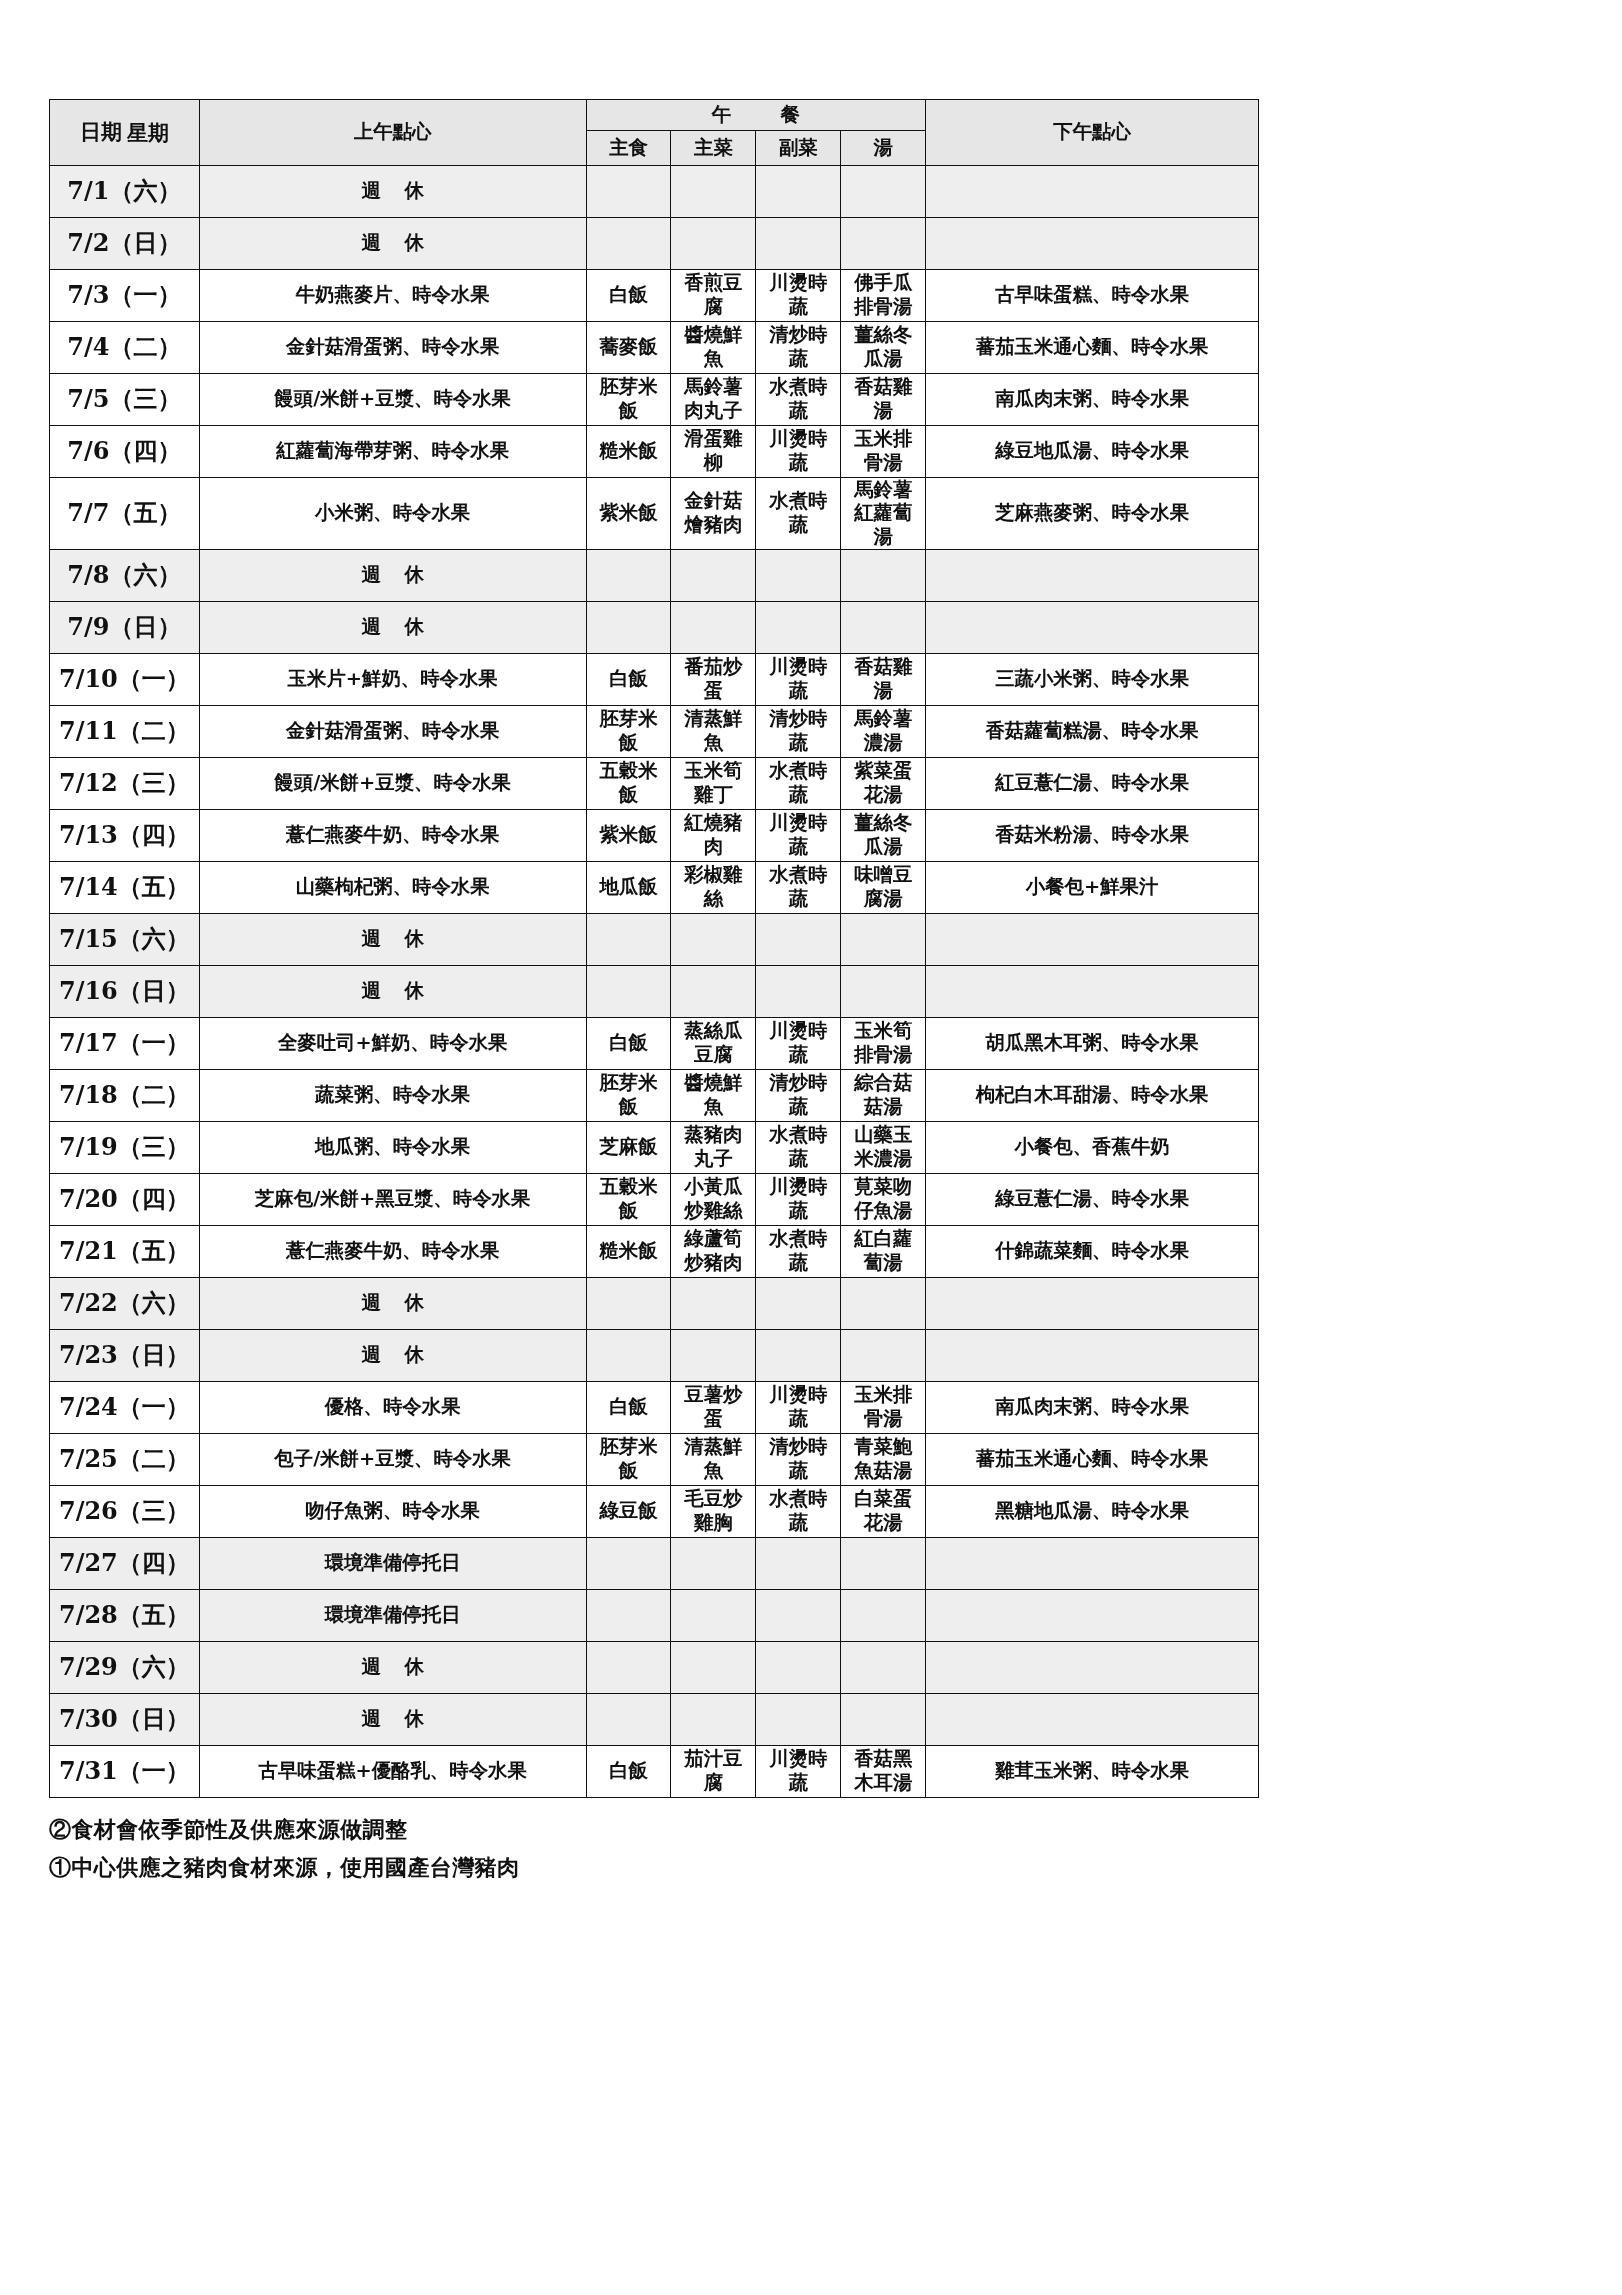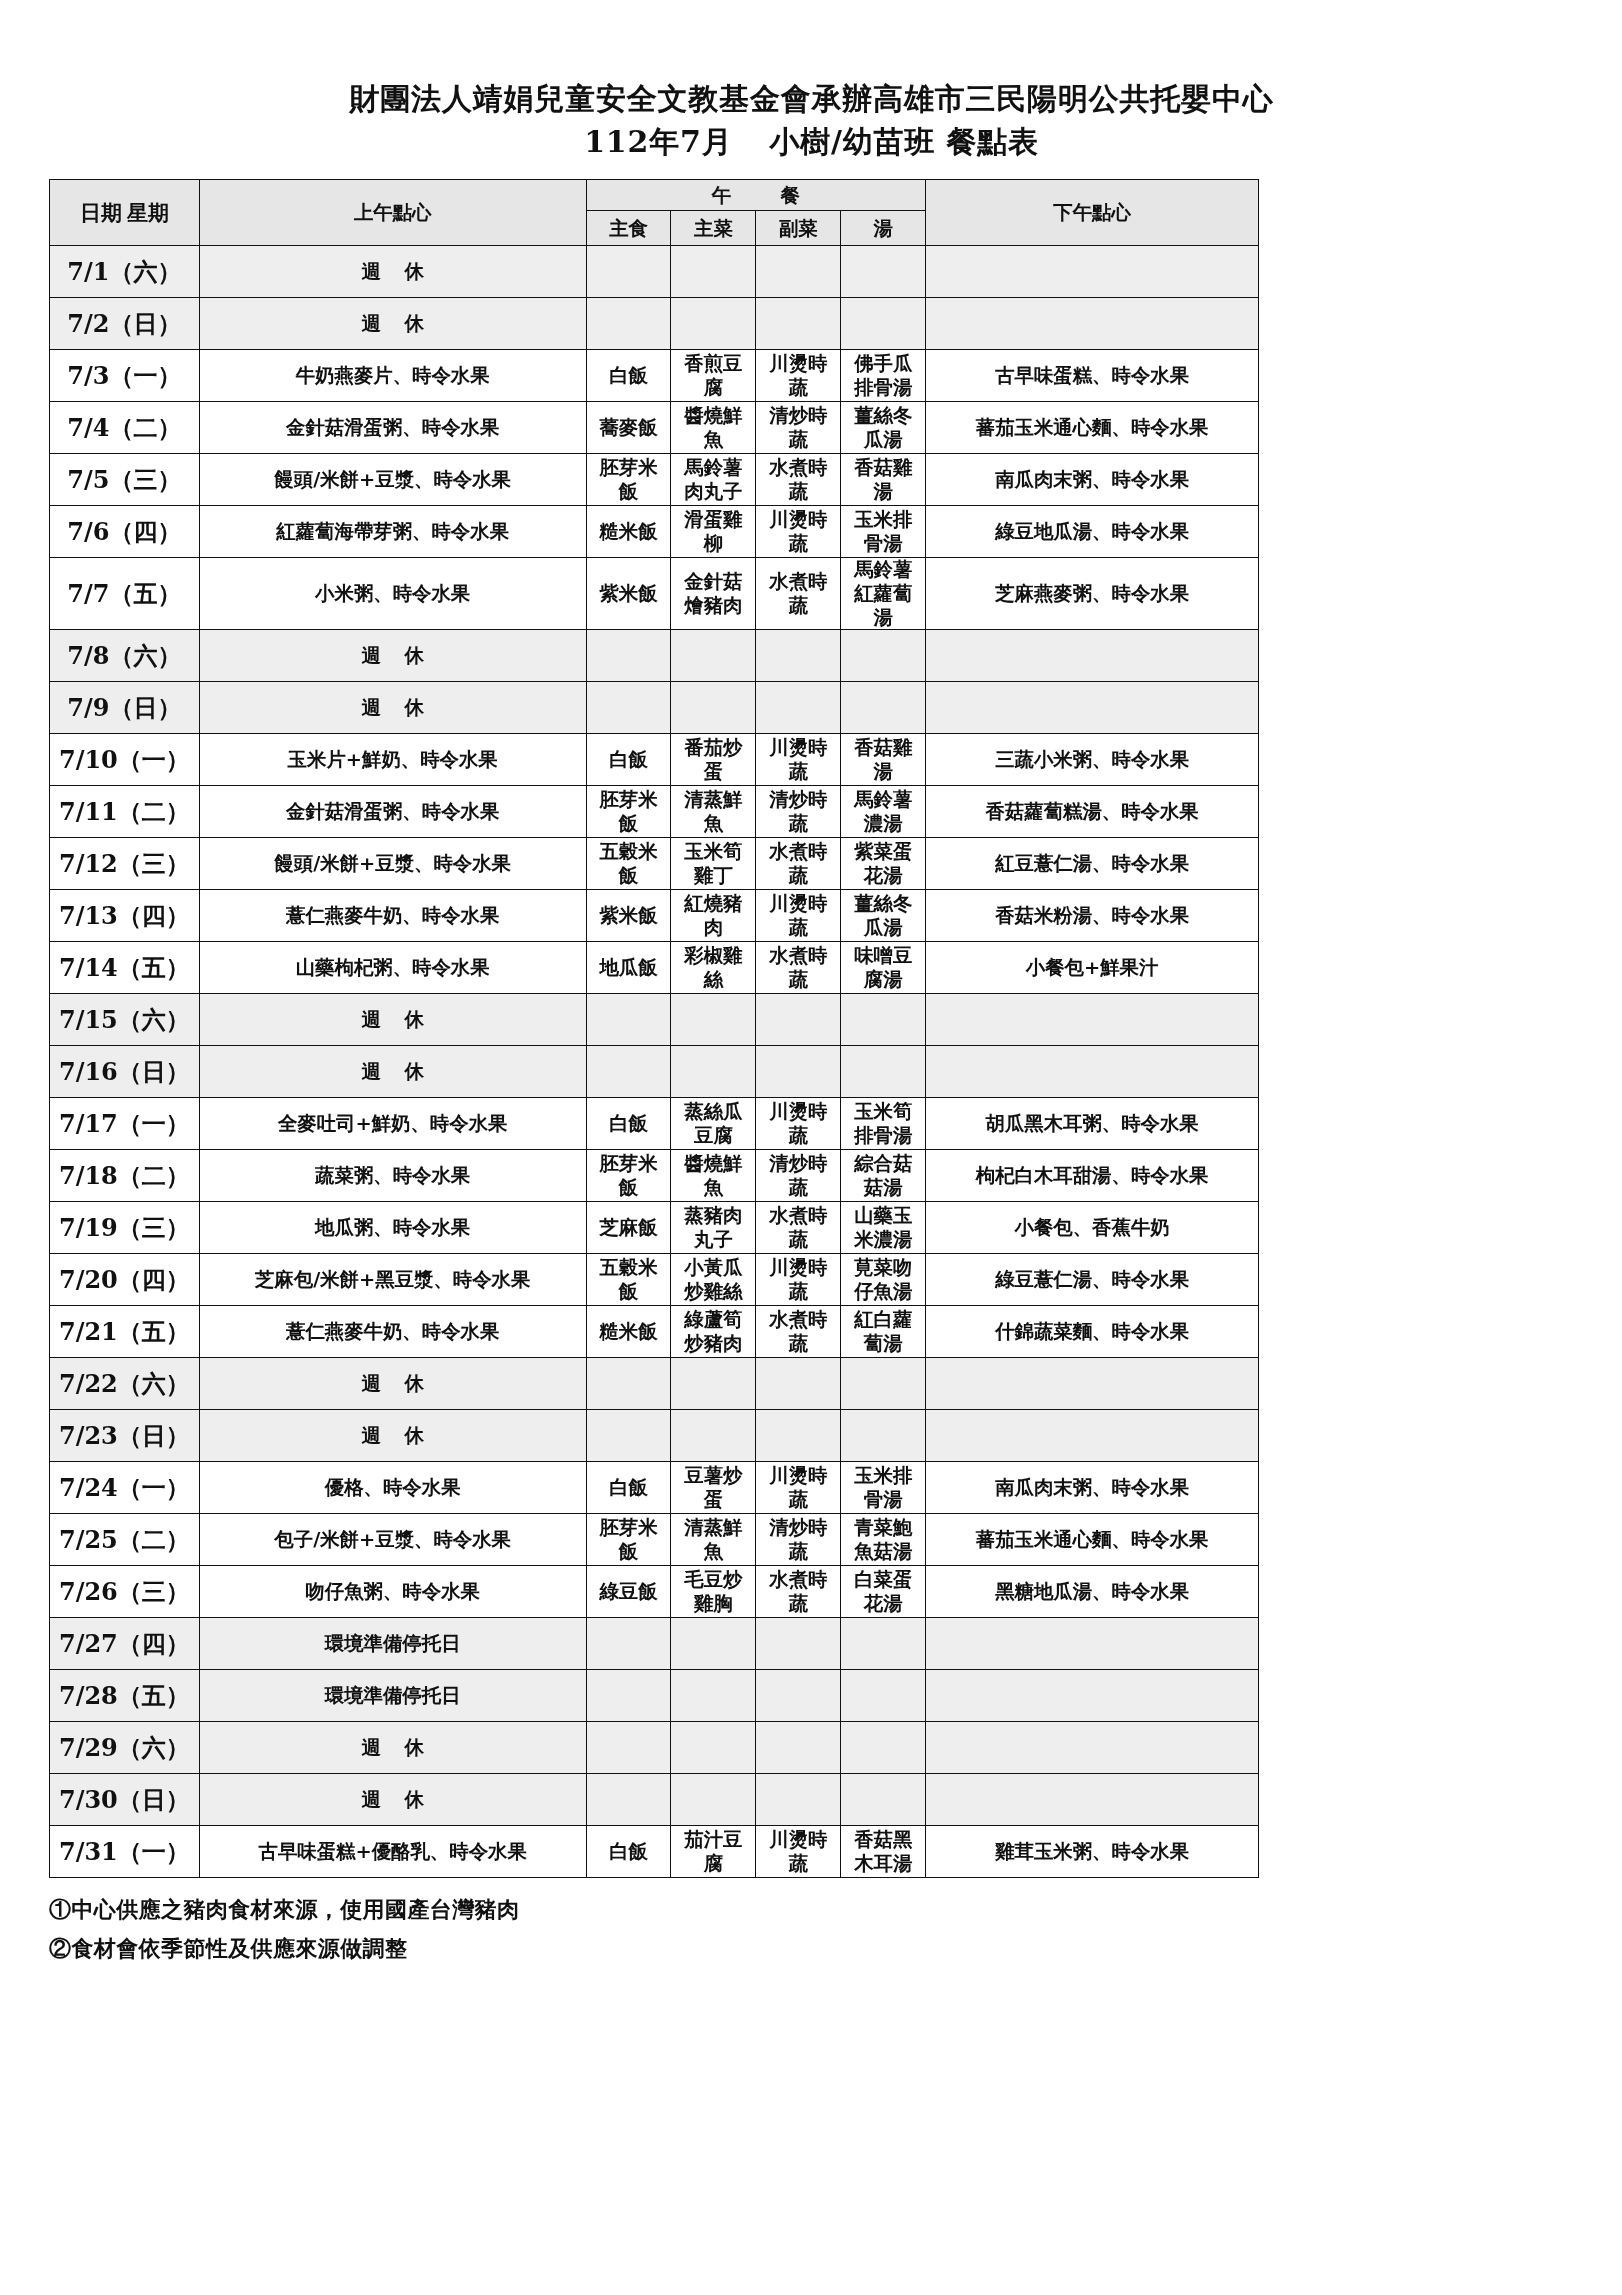--- a/index.html
+++ b/index.html
@@ -99,26 +99,20 @@
     line-height:1.75;
     letter-spacing:0.4px;
   }
   .footnotes div{white-space:nowrap;}
 </style>
 </head>
 <body>
 
 <div class="page">
 
-  <div class="titles">
-    <div class="title-line1">財團法人靖娟兒童安全文教基金會承辦高雄市三民陽明公共托嬰中心</div>
-    <div class="title-line2">
-      <span>112年7月</span><span class="gap"></span><span>小樹/幼苗班 餐點表</span>
-    </div>
-  </div>
 
   <table class="menu">
     <thead>
       <tr>
         <th class="hdr-date" rowspan="2">
           <div class="datehdr">
             <span class="d1">日期</span>
             <span class="d2">星期</span>
           </div>
         </th>
@@ -410,18 +404,18 @@
           <td>白飯</td>
           <td>茄汁豆腐</td>
           <td>川燙時蔬</td>
           <td>香菇黑木耳湯</td>
           <td>雞茸玉米粥、時令水果</td>
         </tr>
       </tbody>
   </table>
 
   <div class="footnotes">
+    <div>②食材會依季節性及供應來源做調整</div>
     <div>①中心供應之豬肉食材來源，使用國產台灣豬肉</div>
-    <div>②食材會依季節性及供應來源做調整</div>
   </div>
 
 </div>
 
 
 </body></html>

